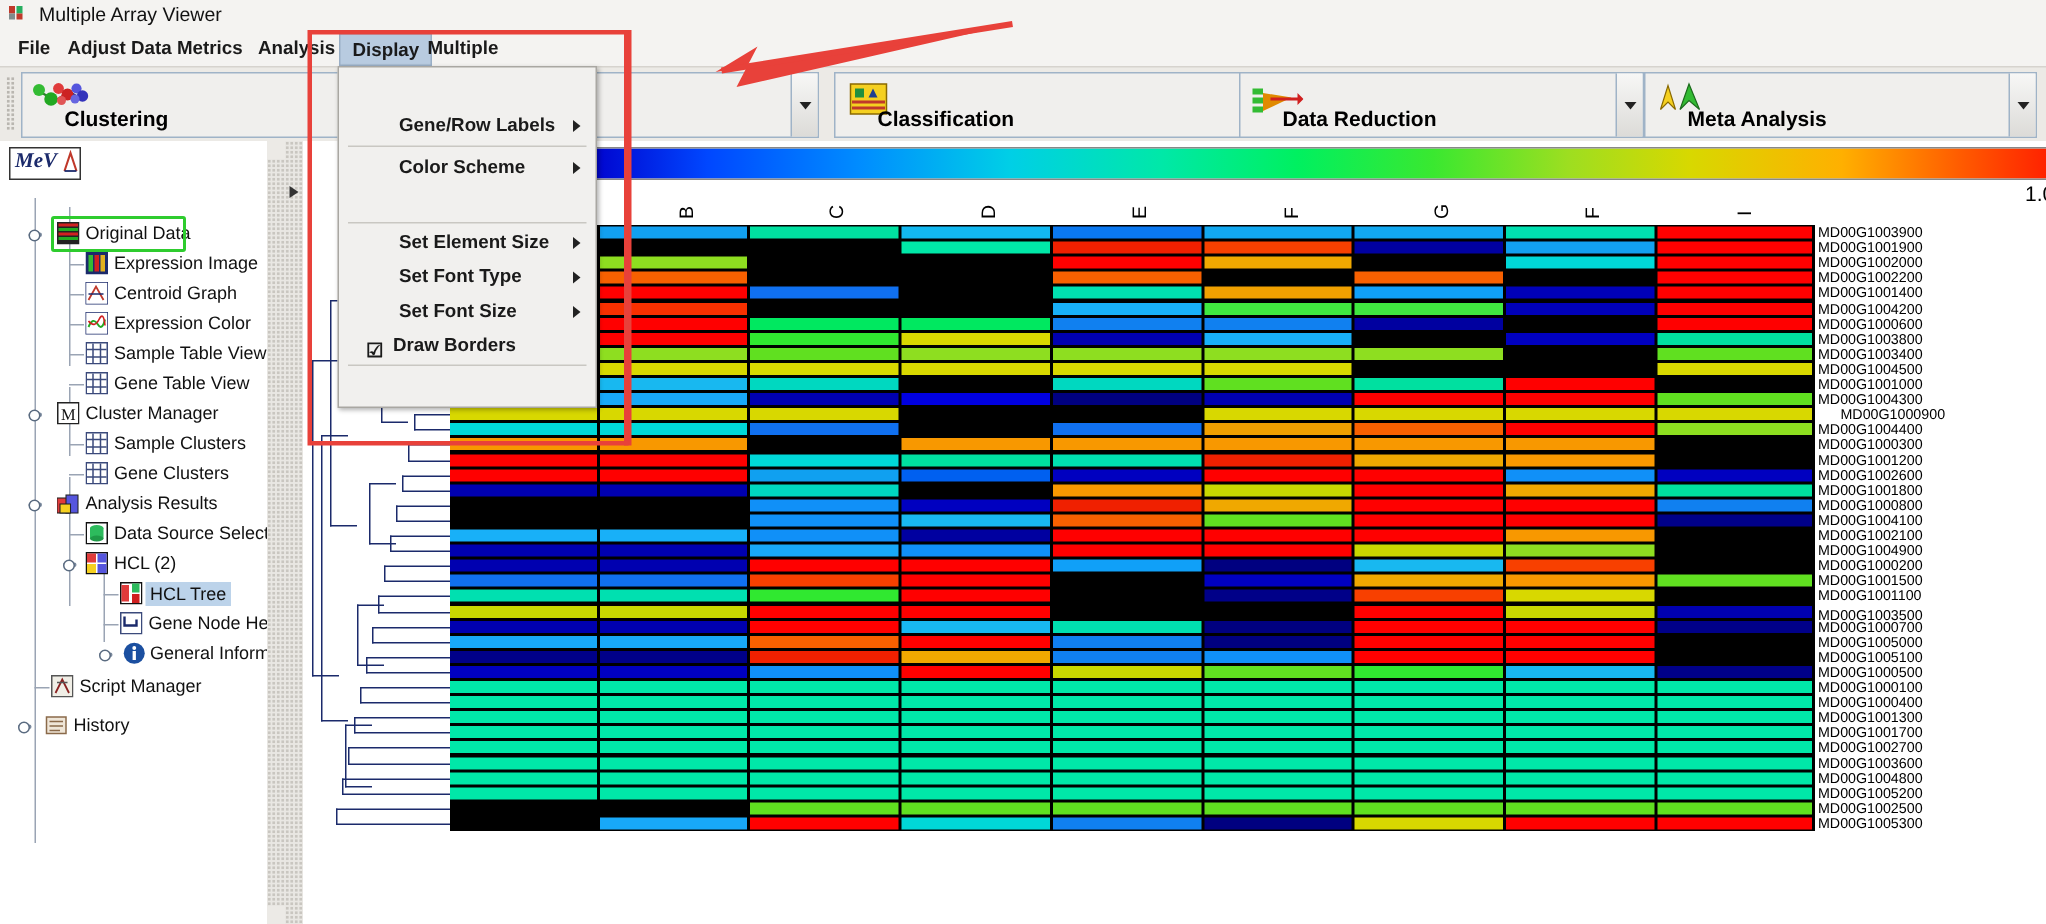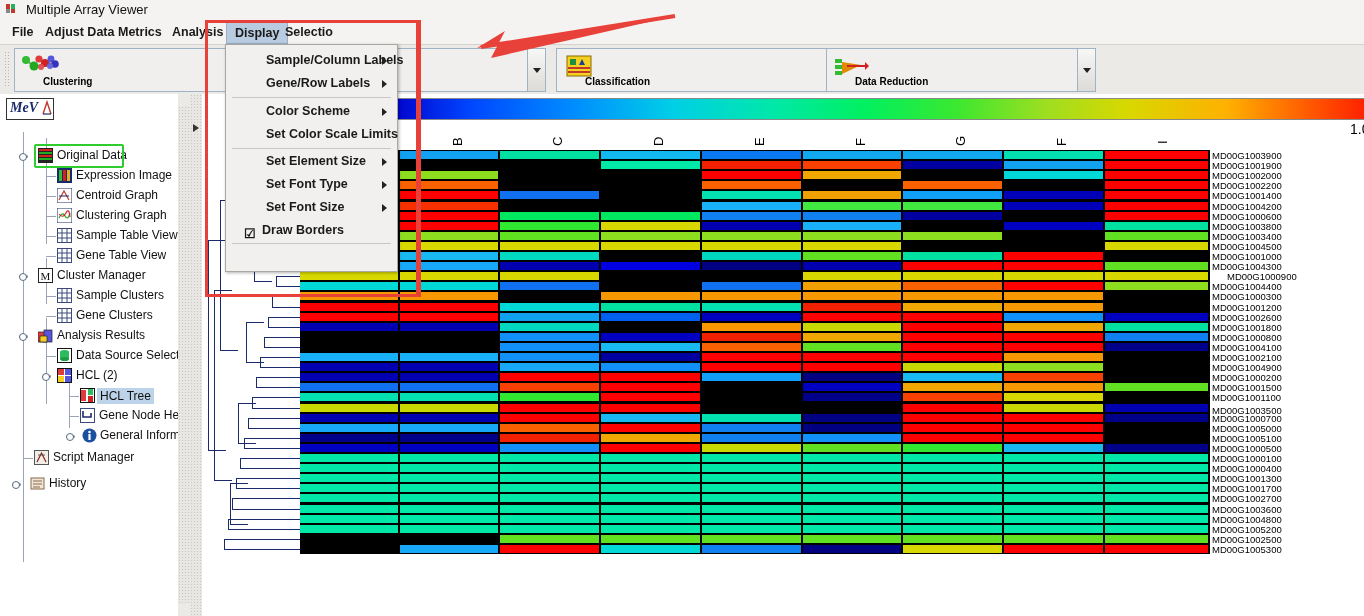--- a/index.html
+++ b/index.html
@@ -23,21 +23,21 @@
   .menubar{position:absolute;left:0;top:22px;width:1364px;height:22px;background:#f4f3f1;}
   .menuitem{position:absolute;top:0px;height:22px;line-height:21px;padding:0 8px;
             font-size:12.5px;font-weight:bold;color:#1a1a1a;cursor:default;white-space:nowrap;}
   .menuitem.sel{background:#b8cbe0;border:1px solid #9aafc6;box-sizing:border-box;}
 
   
   .toolbar{position:absolute;left:0;top:44px;width:1364px;height:50px;background:#eceae6;
            border-top:1px solid #d6d3ce;}
   .tbtn{position:absolute;top:3px;height:44px;background:#f0efed;border:1px solid #9fb3c7;
         box-sizing:border-box;}
-  .tbtn .lbl{position:absolute;left:28px;bottom:4px;font-size:10px;font-weight:bold;color:#000;white-space:nowrap;}
+  .tbtn .lbl{position:absolute;left:28px;bottom:4px;font-size:14px;font-weight:bold;color:#000;white-space:nowrap;}
   .tbtn .arrowbox{position:absolute;right:0;top:0;width:18px;height:100%;
         background:linear-gradient(#f7f7f6,#dcdbd8);border-left:1px solid #9fb3c7;box-sizing:border-box;}
   .tbtn .arrowbox:after{content:"";position:absolute;left:5px;top:50%;margin-top:-2px;
         border-left:4px solid transparent;border-right:4px solid transparent;border-top:5px solid #222;}
   .tbicn{position:absolute;left:6px;top:4px;width:36px;height:26px;}
   .grip{position:absolute;left:4px;top:6px;width:6px;height:36px;
         background:radial-gradient(#b9b6b0 40%,transparent 41%);background-size:3px 3px;}
 
   
   .leftpanel{position:absolute;left:0;top:94px;width:190px;height:522px;background:#fff;
@@ -117,21 +117,21 @@
     </span>
     <span class="tbtxt">Multiple Array Viewer</span>
   </div>
 
   <div class="menubar">
     <div class="menuitem" style="left:4px">File</div>
     <div class="menuitem" style="left:37px">Adjust Data</div>
     <div class="menuitem" style="left:110px">Metrics</div>
     <div class="menuitem" style="left:164px">Analysis</div>
     <div class="menuitem sel" style="left:226px">Display</div>
-    <div class="menuitem" style="left:277px">Selectio</div>
+    <div class="menuitem" style="left:277px">Multiple</div>
   </div>
 
   <div class="toolbar">
 
     <div class="grip"></div>
 
     <div class="tbtn" style="left:14px;width:532px;">
       <span class="tbicn">
         <svg width="40" height="26" viewBox="0 0 40 26">
           <line x1="7" y1="9" x2="16" y2="14" stroke="#2d7a2d" stroke-width="1.4"></line>
@@ -172,20 +172,30 @@
           <rect x="2" y="12" width="7" height="4" fill="#33bb33"></rect>
           <rect x="2" y="18" width="7" height="4" fill="#33bb33"></rect>
           <path d="M9 9 L28 12 L9 21 Z" fill="#e08a00"></path>
           <path d="M14 12 L32 12 L32 9 L36 13 L32 17 L32 14 L14 14 Z" fill="#d02020"></path>
         </svg>
       </span>
       <span class="lbl">Data Reduction</span>
       <span class="arrowbox"></span>
     </div>
 
+    <div class="tbtn" style="left:1096px;width:262px;">
+      <span class="tbicn">
+        <svg width="36" height="26" viewBox="0 0 36 26">
+          <path d="M4 20 L9 4 L14 20 L9 15 Z" fill="#f5d020" stroke="#8a6a00" stroke-width="0.8"></path>
+          <path d="M17 20 L23 3 L30 20 L23 14 Z" fill="#33bb33" stroke="#1c6b1c" stroke-width="0.8"></path>
+        </svg>
+      </span>
+      <span class="lbl">Meta Analysis</span>
+      <span class="arrowbox"></span>
+    </div>
   </div>
 
   <div class="leftpanel">
     <div class="mevlogo">
       <span>MeV</span>
       <svg style="position:absolute;right:1px;top:1px;" width="10" height="16" viewBox="0 0 10 16">
         <path d="M1 14 L5 2 L9 14" stroke="#c0392b" stroke-width="1.4" fill="none"></path>
         <path d="M1 14 L9 14" stroke="#1b2a6b" stroke-width="1.2"></path>
       </svg>
     </div>
@@ -240,21 +250,21 @@
 
       <div class="tnode" style="left:0;top:84px;">
         <span class="tline" style="left:46px;top:10px;width:10px;height:1px;"></span>
         <span class="tico" style="left:57px">
           <svg width="15" height="15" viewBox="0 0 15 15">
               <rect width="15" height="15" fill="#fff" stroke="#1b2a6b"></rect>
           <path d="M2 10 Q5 3 8 8 T13 5" stroke="#22aa22" fill="none" stroke-width="1.3"></path>
           <path d="M2 6 Q6 11 9 5 T13 9" stroke="#d02020" fill="none" stroke-width="1.1"></path>
             </svg>
         </span>
-        <span class="tlabel" style="left:76px">Clustering Graph</span>
+        <span class="tlabel" style="left:76px">Expression Color</span>
       </div>
 
       <div class="tnode" style="left:0;top:104px;">
         <span class="tline" style="left:46px;top:10px;width:10px;height:1px;"></span>
         <span class="tico" style="left:57px">
           <svg width="15" height="15" viewBox="0 0 15 15">
               <rect x="0.5" y="0.5" width="14" height="14" fill="#fff" stroke="#3b4a7b"></rect>
           <line x1="5" y1="1" x2="5" y2="14" stroke="#3b4a7b"></line>
               <line x1="10" y1="1" x2="10" y2="14" stroke="#3b4a7b"></line>
           <line x1="1" y1="5" x2="14" y2="5" stroke="#3b4a7b"></line>
@@ -930,35 +940,28 @@
         <div class="rowlabel" style="left: 1022px; top: 399.4px;">MD00G1002700</div>
         <div class="rowlabel" style="left: 1022px; top: 409.5px;">MD00G1003600</div>
         <div class="rowlabel" style="left: 1022px; top: 419.6px;">MD00G1004800</div>
         <div class="rowlabel" style="left: 1022px; top: 429.7px;">MD00G1005200</div>
         <div class="rowlabel" style="left: 1022px; top: 439.8px;">MD00G1002500</div>
         <div class="rowlabel" style="left: 1022px; top: 449.9px;">MD00G1005300</div>
       </div>
   </div>
 
   <div class="popup" style="left:225px;top:44px;width:171px;height:226px;">
-    <div class="pitem" style="top:4px;">
-      <span class="ptxt">Sample/Column Labels</span>
-      <span class="parrow"></span>
-    </div>
     <div class="pitem" style="top:27px;">
       <span class="ptxt">Gene/Row Labels</span>
       <span class="parrow"></span>
     </div>
     <div class="psep" style="top:52px;"></div>
     <div class="pitem" style="top:55px;">
       <span class="ptxt">Color Scheme</span>
       <span class="parrow"></span>
-    </div>
-    <div class="pitem" style="top:78px;">
-      <span class="ptxt">Set Color Scale Limits</span>
     </div>
     <div class="psep" style="top:103px;"></div>
     <div class="pitem" style="top:105px;">
       <span class="ptxt">Set Element Size</span>
       <span class="parrow"></span>
     </div>
     <div class="pitem" style="top:128px;">
       <span class="ptxt">Set Font Type</span>
       <span class="parrow"></span>
     </div>

